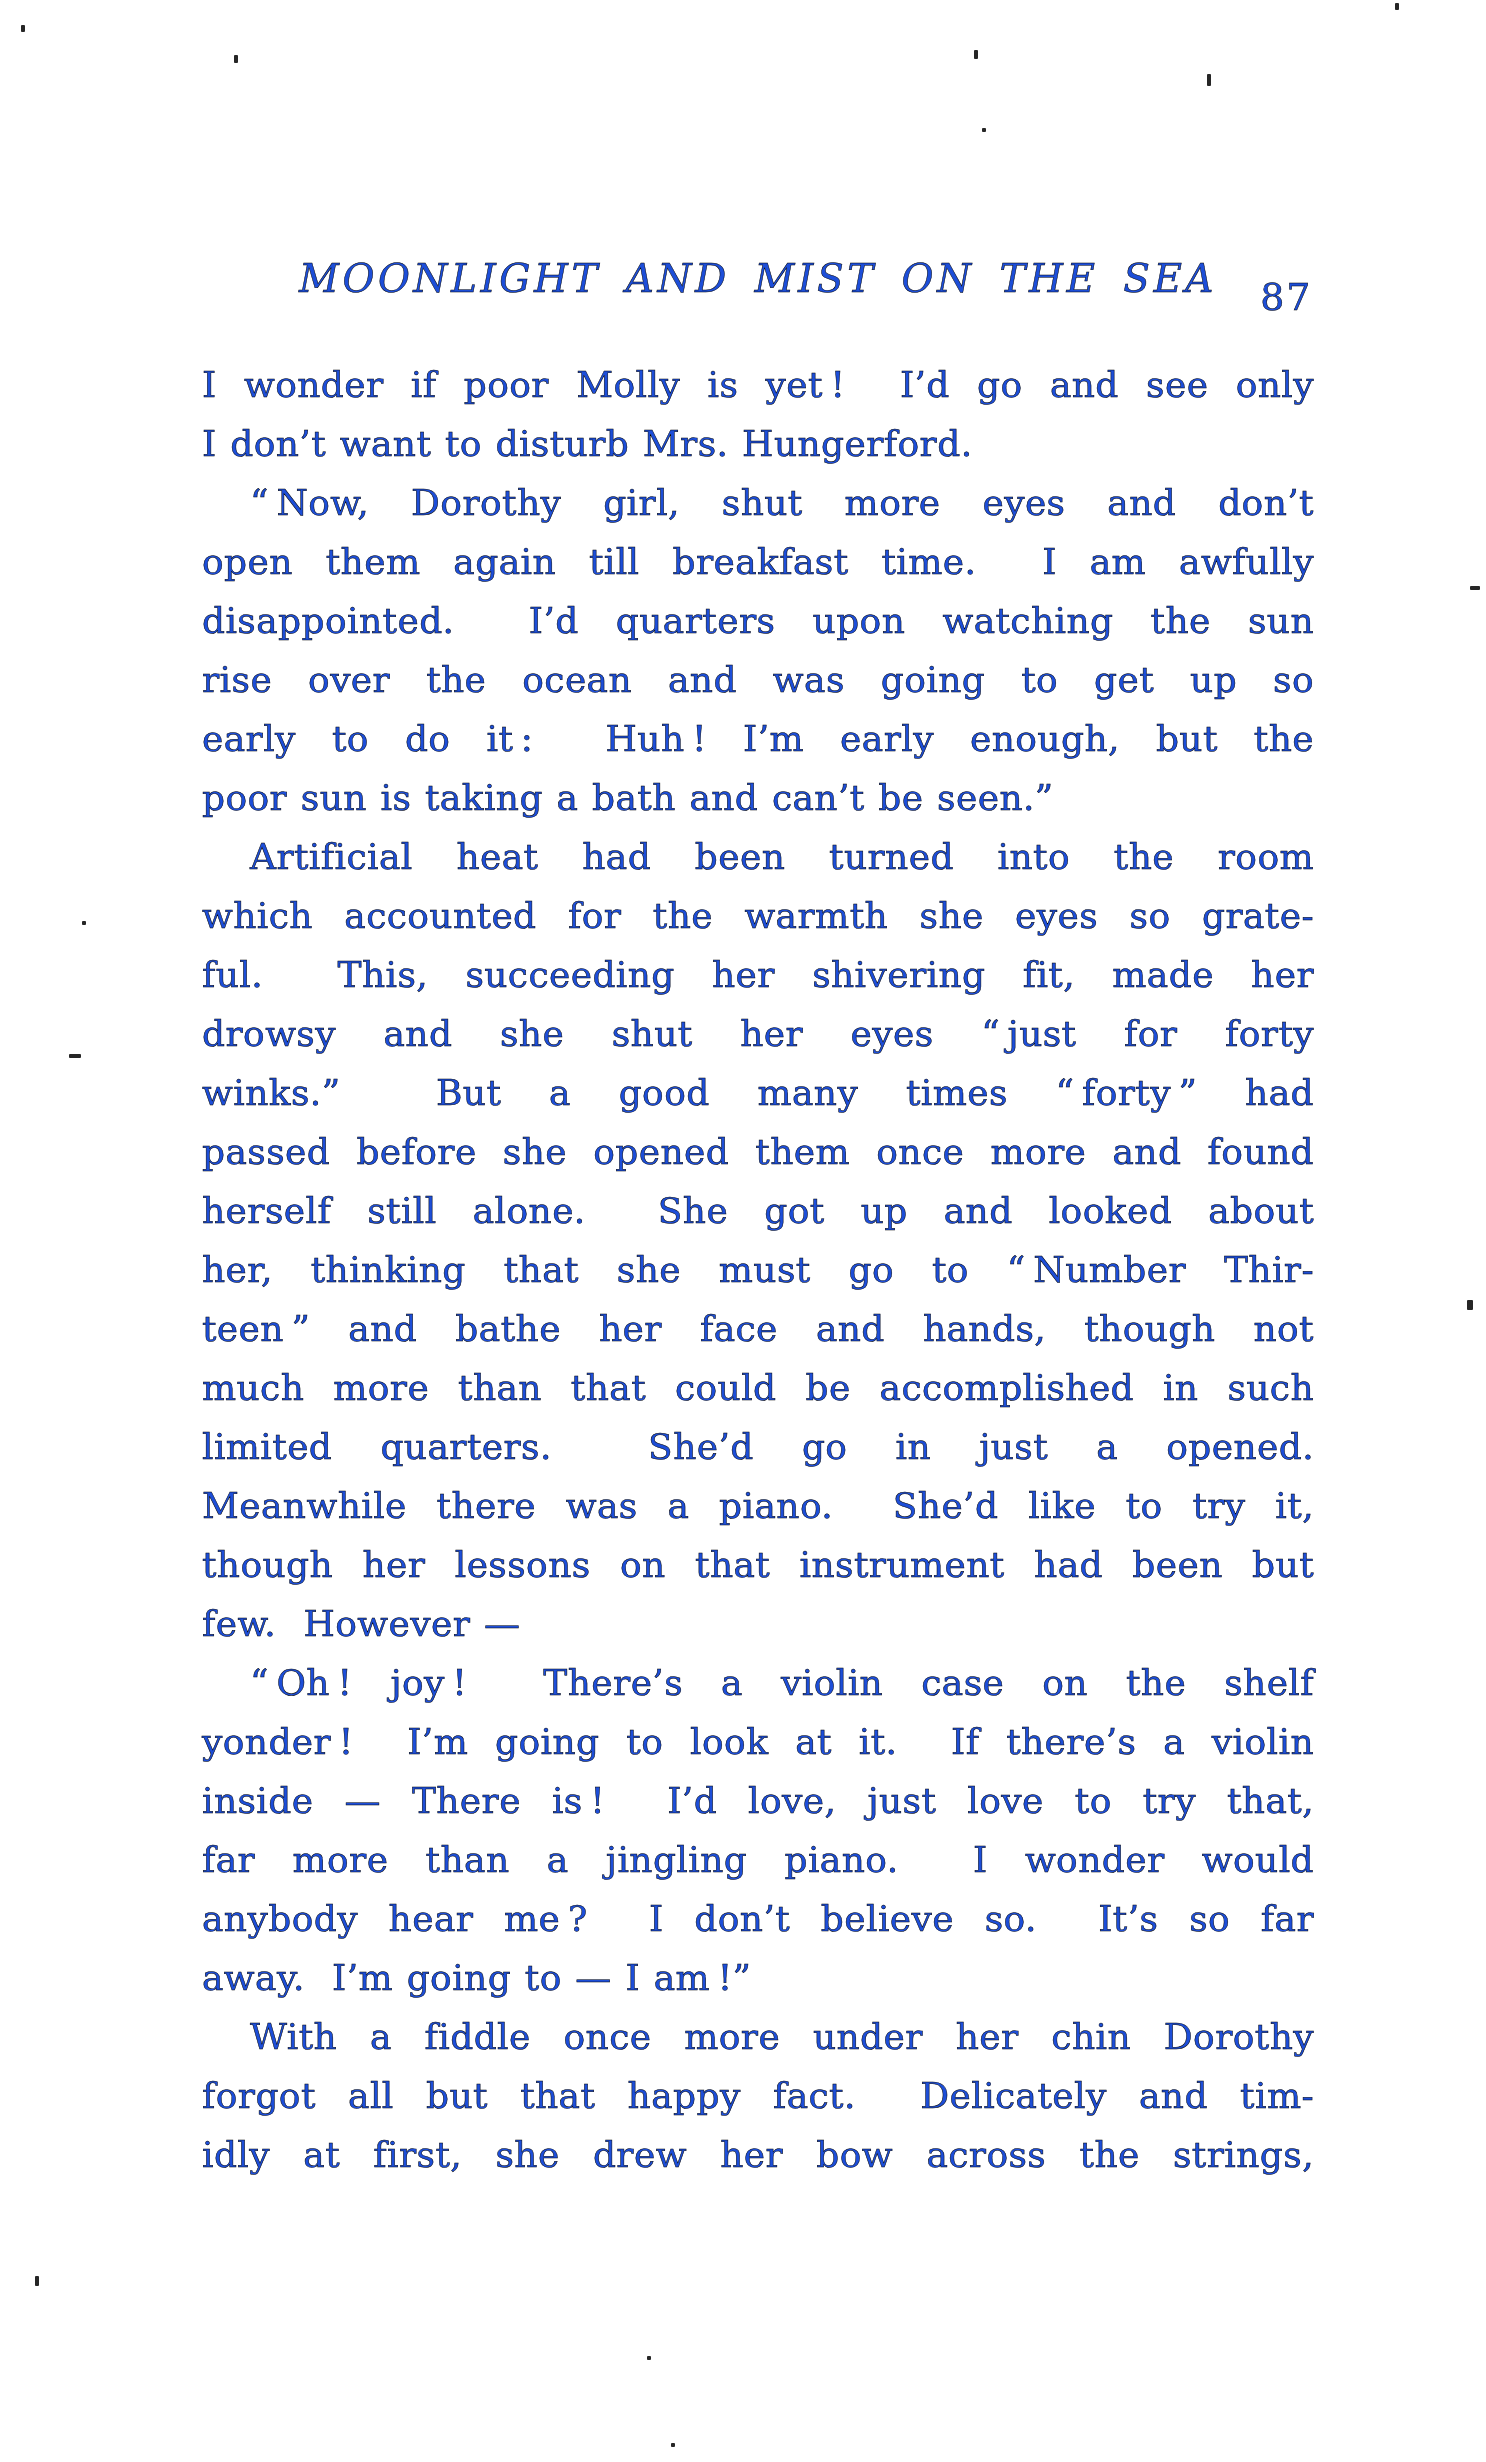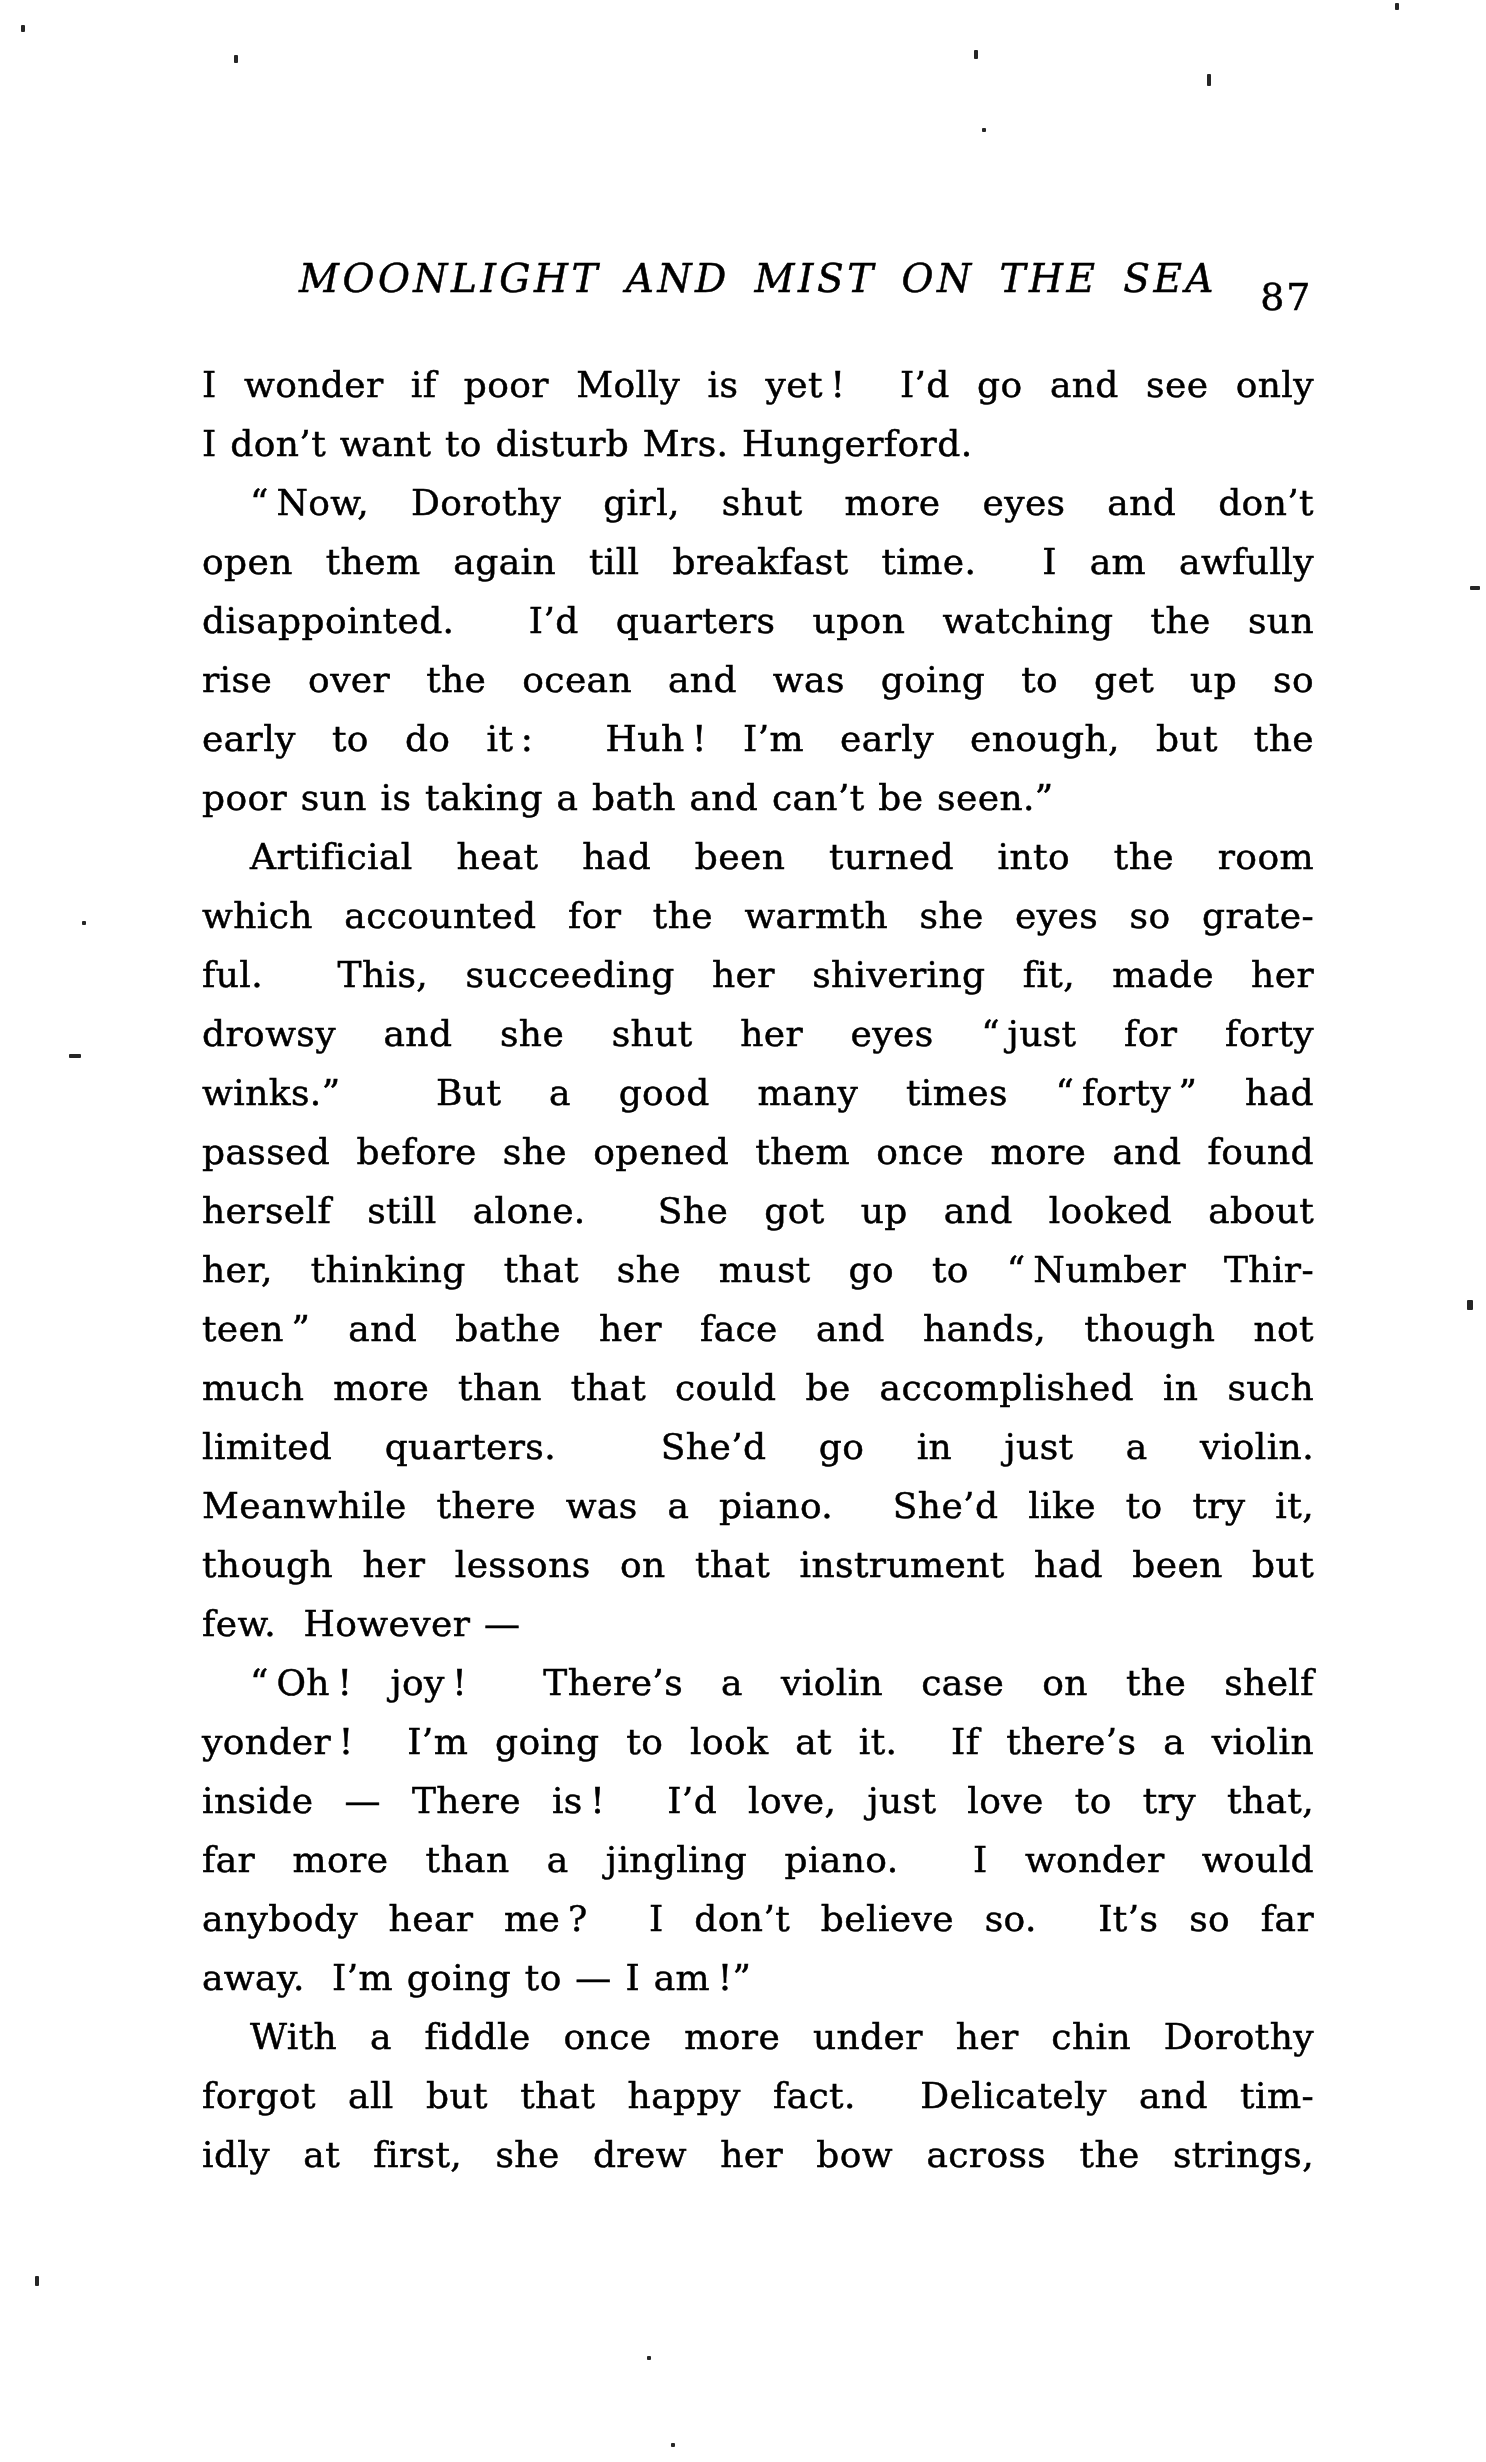--- a/index.html
+++ b/index.html
@@ -5,21 +5,21 @@
   html, body {
     margin: 0;
     padding: 0;
     background: #ffffff;
   }
   .page {
     position: relative;
     width: 1486px;
     height: 2462px;
     background: #ffffff;
-    color: #000000;
+    color: #1d4ed8;
     font-family: "DejaVu Serif", "Liberation Serif", serif;
     overflow: hidden;
   }
   .running-header {
     position: absolute;
     left: 202px;
     top: 257px;
     width: 1112px;
     height: 48px;
   }
@@ -96,21 +96,21 @@
       <div class="line j ind">Artificial heat had been turned into the room</div>
       <div class="line j">which accounted for the warmth she eyes so grate-</div>
       <div class="line j">ful.  This, succeeding her shivering fit, made her</div>
       <div class="line j">drowsy and she shut her eyes “ just for forty</div>
       <div class="line j">winks.”  But a good many times “ forty ” had</div>
       <div class="line j">passed before she opened them once more and found</div>
       <div class="line j">herself still alone.  She got up and looked about</div>
       <div class="line j">her, thinking that she must go to “ Number Thir-</div>
       <div class="line j">teen ” and bathe her face and hands, though not</div>
       <div class="line j">much more than that could be accomplished in such</div>
-      <div class="line j">limited quarters.  She’d go in just a violin.</div>
+      <div class="line j">limited quarters.  She’d go in just a opened.</div>
       <div class="line j">Meanwhile there was a piano.  She’d like to try it,</div>
       <div class="line j">though her lessons on that instrument had been but</div>
       <div class="line">few.  However —</div>
       <div class="line j ind">“ Oh ! joy !  There’s a violin case on the shelf</div>
       <div class="line j">yonder !  I’m going to look at it.  If there’s a violin</div>
       <div class="line j">inside — There is !  I’d love, just love to try that,</div>
       <div class="line j">far more than a jingling piano.  I wonder would</div>
       <div class="line j">anybody hear me ?  I don’t believe so.  It’s so far</div>
       <div class="line">away.  I’m going to — I am !”</div>
       <div class="line j ind">With a fiddle once more under her chin Dorothy</div>

